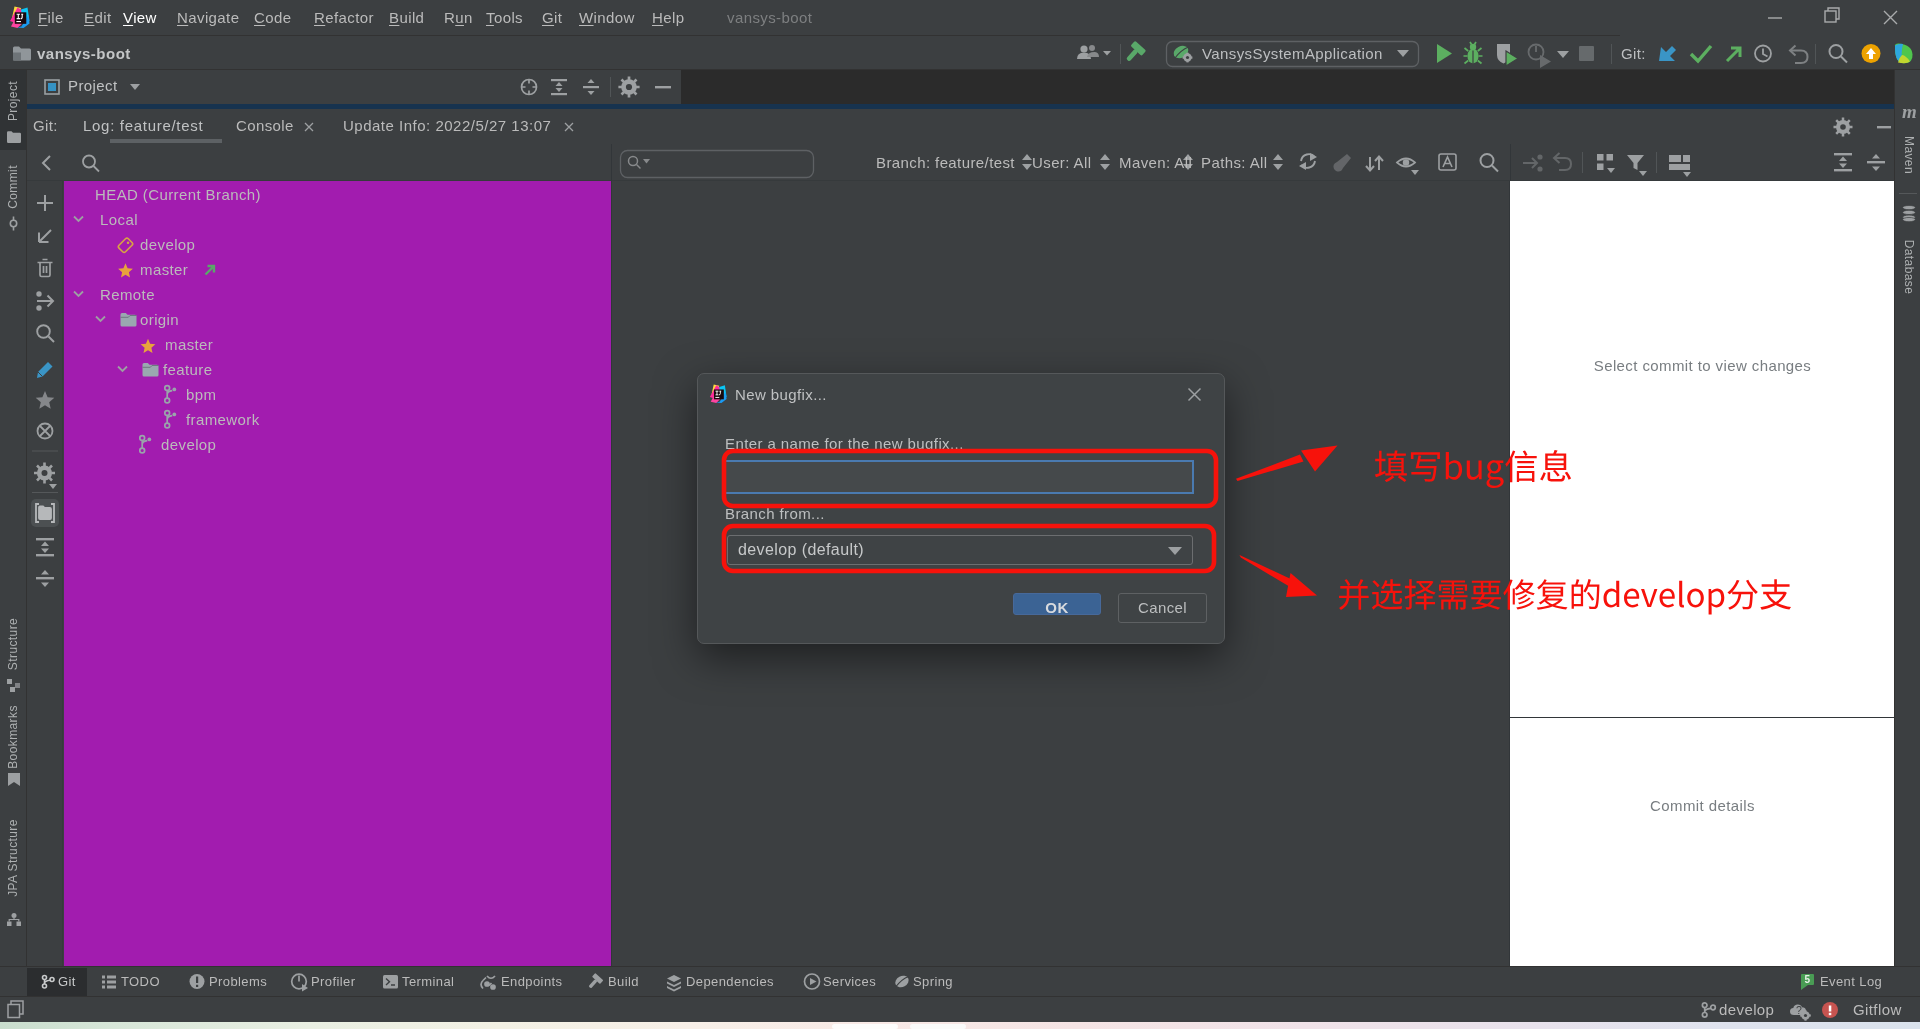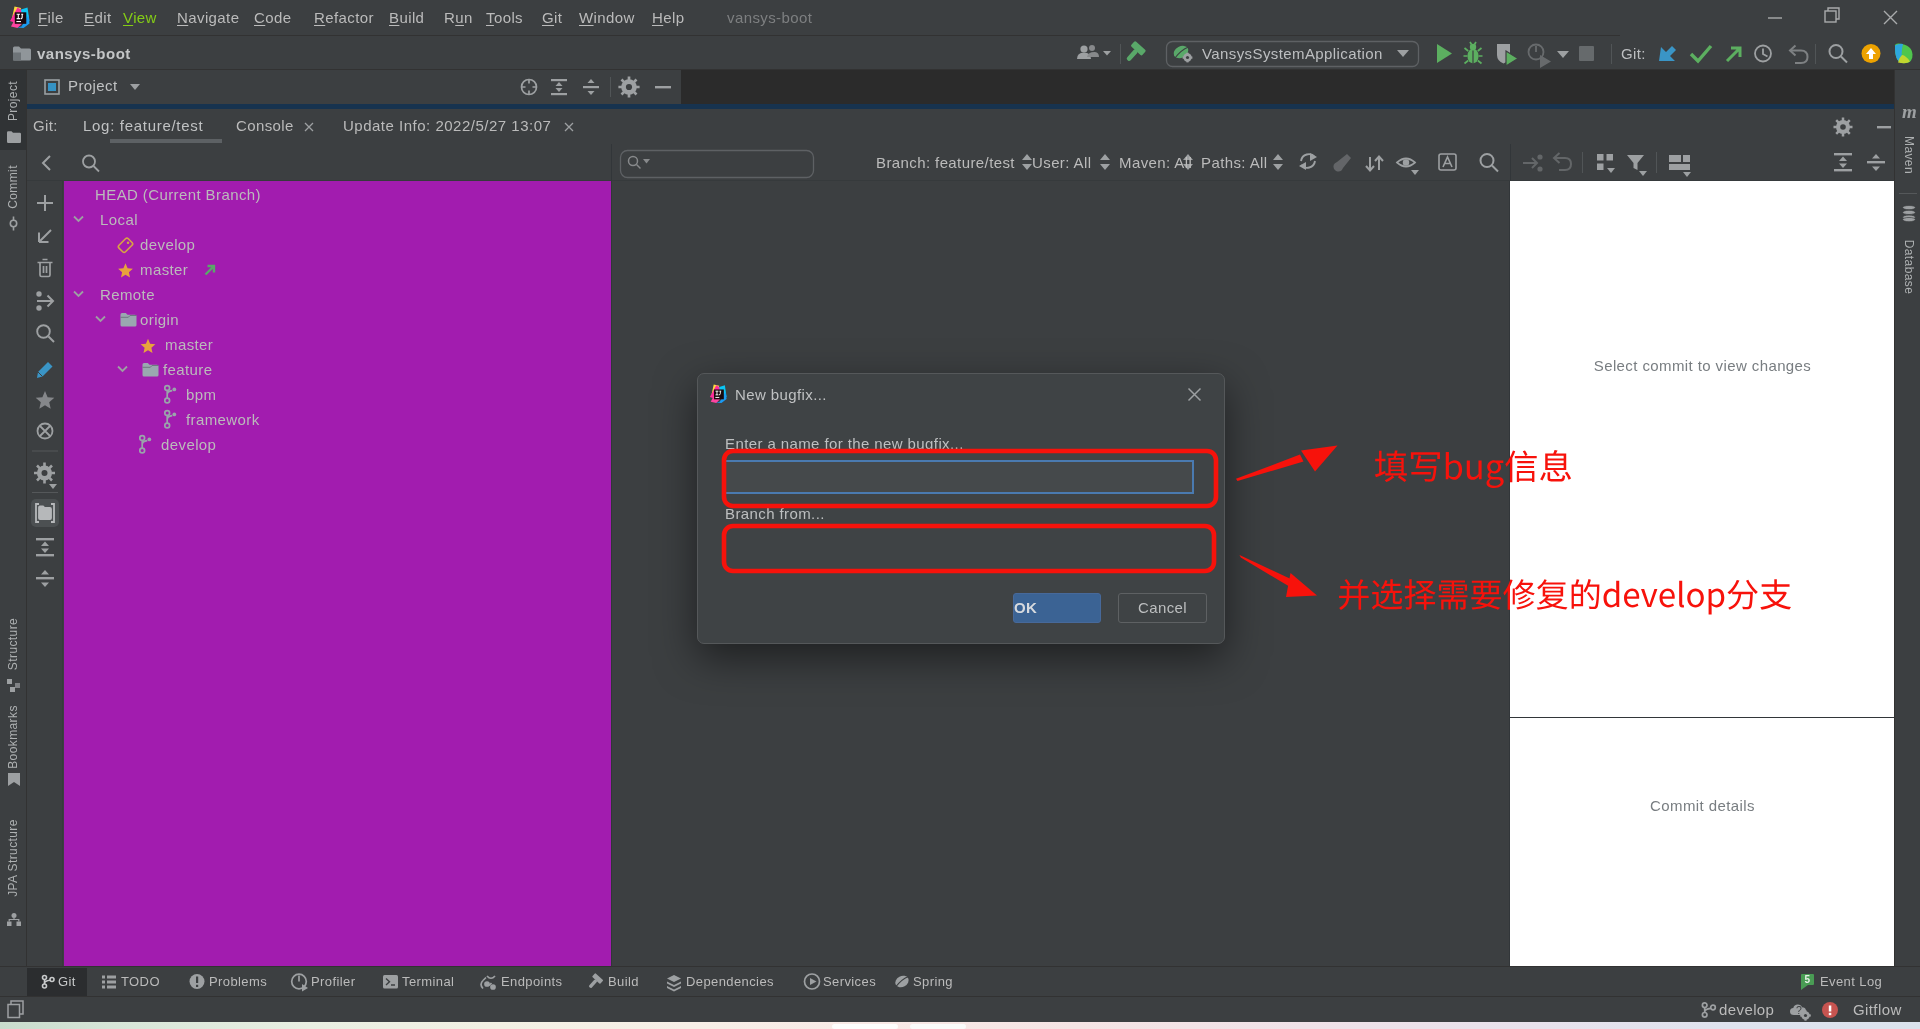--- a/index.html
+++ b/index.html
@@ -19,21 +19,21 @@
     <path d="M2 20.5 L6 13 L13 17.5 L8.5 22 Z" fill="#fe44a0"></path>
     <path d="M12 3.5 L18.5 1.5 L20.5 15 L13.5 14 Z" fill="#0bc6f5"></path>
     <path d="M12.5 20.5 L19.5 9 L20.5 17.5 L14.5 22 L8 21.5 Z" fill="#1a9af3"></path>
     <rect x="5.8" y="6.3" width="11.5" height="11.5" fill="#19090e"></rect>
     <path d="M7.6 8.3 L11 8.3 M9.3 8.3 L9.3 12.6 M7.6 12.6 L11 12.6 M12.2 8.3 L14.2 8.3 M13.2 8.3 L13.2 11 Q13.2 12.7 11.6 12.6" stroke="#fff" stroke-width="1.1" fill="none"></path>
     <rect x="7.4" y="15" width="4.6" height="1.1" fill="#fff"></rect>
     </g>
   </svg>
   <div class="abs" style="left:38px;top:9px;color:#bbbbbb"><span class="u">F</span>ile</div>
   <div class="abs" style="left:84px;top:9px;color:#bbbbbb"><span class="u">E</span>dit</div>
-  <div class="abs" style="left:123px;top:9px;color:#84cc16"><span class="u">V</span>iew</div>
+  <div class="abs" style="left:123px;top:9px;color:#ffffff"><span class="u">V</span>iew</div>
   <div class="abs" style="left:177px;top:9px;color:#bbbbbb"><span class="u">N</span>avigate</div>
   <div class="abs" style="left:254px;top:9px;color:#bbbbbb"><span class="u">C</span>ode</div>
   <div class="abs" style="left:314px;top:9px;color:#bbbbbb"><span class="u">R</span>efactor</div>
   <div class="abs" style="left:389px;top:9px;color:#bbbbbb"><span class="u">B</span>uild</div>
   <div class="abs" style="left:444px;top:9px;color:#bbbbbb">R<span class="u">u</span>n</div>
   <div class="abs" style="left:486px;top:9px;color:#bbbbbb"><span class="u">T</span>ools</div>
   <div class="abs" style="left:542px;top:9px;color:#bbbbbb"><span class="u">G</span>it</div>
   <div class="abs" style="left:579px;top:9px;color:#bbbbbb"><span class="u">W</span>indow</div>
   <div class="abs" style="left:652px;top:9px;color:#bbbbbb"><span class="u">H</span>elp</div>
   <div class="abs" style="left:727px;top:9px;color:#7d7f80">vansys-boot</div>
@@ -594,21 +594,27 @@
   <svg class="ic" style="left:11px;top:10px" width="18" height="19" viewBox="0 0 21 22">
         <use href="#ijlogo"></use>
       </svg>
   <div class="abs" style="left:37px;top:12px;color:#bfc1c2">New bugfix...</div>
   <svg class="ic" style="left:489px;top:13px" width="15" height="15" viewBox="0 0 15 15" stroke="#9da0a2" stroke-width="1.5">
         <path d="M1.5 1.5 L13.5 13.5 M13.5 1.5 L1.5 13.5"></path>
       </svg>
   <div class="abs" style="left:27px;top:61px;color:#bdbfc0">Enter a name for the new bugfix...</div>
   <div class="abs" style="left:26px;top:86px;width:470px;height:34px;background:#45494b;border:2px solid #4a7ab0"></div>
   <div class="abs" style="left:27px;top:131px;color:#bdbfc0">Branch from...</div>
-  <div class="abs" style="left:315px;top:219px;width:88px;height:30px;background:#3b6394;border:1px solid #47699a;border-radius:3px;text-align:left;line-height:28px;color:#d7dade;font-weight:bold">OK</div>
+  <div class="abs" style="left:29px;top:161px;width:466px;height:30px;background:#3f4345;border:1px solid #6c6e70;border-radius:3px">
+    <div class="abs" style="left:10px;top:5px;color:#c7c9ca;font-size:16px">develop (default)</div>
+    <svg class="ic" style="left:440px;top:11px" width="14" height="8" viewBox="0 0 14 8">
+          <path d="M0 0 L14 0 L7 8Z" fill="#9da0a2"></path>
+        </svg>
+  </div>
+  <div class="abs" style="left:315px;top:219px;width:88px;height:22px;background:#3b6394;border:1px solid #47699a;border-radius:3px;text-align:center;line-height:28px;color:#d7dade;font-weight:bold">OK</div>
   <div class="abs" style="left:420px;top:219px;width:89px;height:30px;background:#3f4345;border:1px solid #5e6163;border-radius:3px;text-align:center;line-height:28px;color:#bdbfc0">Cancel</div>
 </div>
 
 <svg class="ic" id="redlayer" style="left:0;top:0;pointer-events:none" width="1920" height="1029" viewBox="0 0 1920 1029" fill="none">
   <rect x="724" y="451" width="492" height="55" rx="9" stroke="#f7120b" stroke-width="4.6"></rect>
   <rect x="724" y="526" width="490" height="45" rx="9" stroke="#f7120b" stroke-width="4.6"></rect>
   <g fill="#f7120b" stroke="none">
     <path d="M1236 478.8 L1300 454.5 L1303.5 461.5 L1237.5 481 Z"></path>
     <path d="M1337.5 445.5 L1301 450.5 L1315 471.5 Z"></path>
     <path d="M1239.5 555 L1294 580.5 L1291 587.5 L1240.8 557.5 Z"></path>

